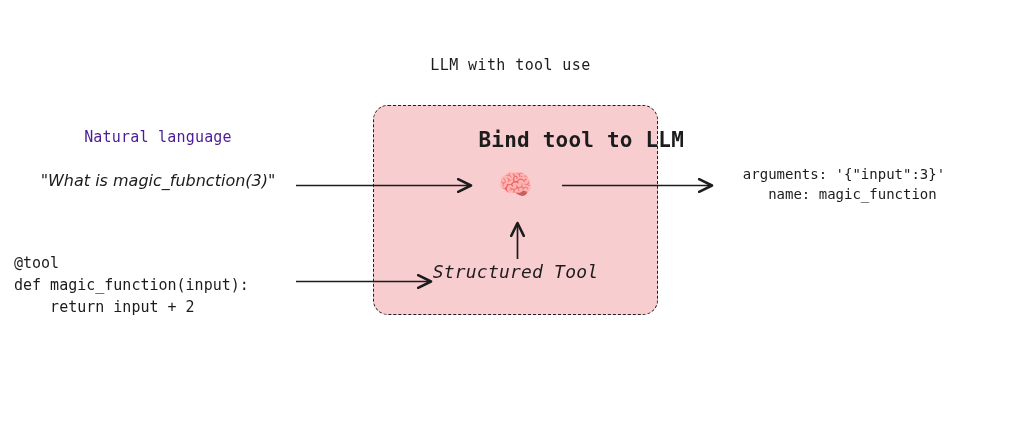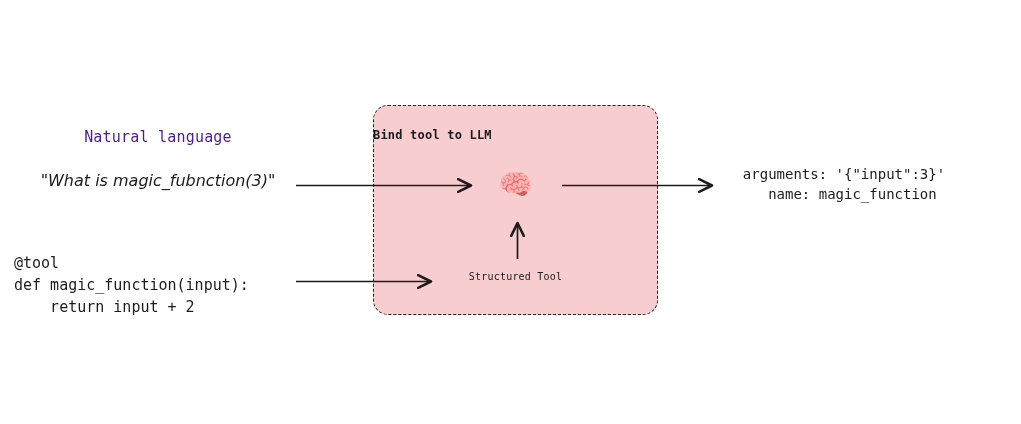--- a/index.html
+++ b/index.html
@@ -39,45 +39,46 @@
     height: 210px;
     box-sizing: border-box;
     background: #f8cdd0;
     border: 1.6px dashed #22201f;
     border-radius: 15px;
   }
   #llm-box-label {
     left: 373px;
     top: 128px;
     width: 311px;
-    text-align: left;
+    text-align: right;
     font-family: "DejaVu Sans Mono", monospace;
     font-weight: bold;
-    font-size: 12px;
+    font-size: 21px;
     color: #1c1c1c;
     letter-spacing: 0.2px;
   }
   #brain-icon {
     left: 373px;
     top: 165px;
     width: 285px;
     text-align: center;
     font-size: 28px;
     line-height: 40px;
     color: #d96b74;
   }
   #structured-tool-label {
     left: 373px;
-    top: 271px;
+    top: 261px;
     width: 285px;
     text-align: center;
     font-family: "DejaVu Sans Mono", monospace;
-    font-size: 10px;
+    font-size: 18px;
     color: #1c1c1c;
     letter-spacing: 0.2px;
+    font-style: italic;
   }
 
   
   #natural-language-header {
     left: 18px;
     top: 128px;
     width: 280px;
     text-align: center;
     font-family: "DejaVu Sans Mono", monospace;
     font-size: 15px;
@@ -128,20 +129,21 @@
   }
 
   
   .arrow-svg { overflow: visible; }
 </style>
 </head>
 <body>
 
 <div id="canvas">
 
+  <div class="abs" id="diagram-title">LLM with tool use</div>
 
   <div class="abs" id="llm-box"></div>
 
   <div class="abs" id="llm-box-label">Bind tool to LLM</div>
 
   <div class="abs" id="brain-icon">🧠</div>
 
   <div class="abs" id="structured-tool-label">Structured Tool</div>
 
   <div class="abs" id="natural-language-header">Natural language</div>

